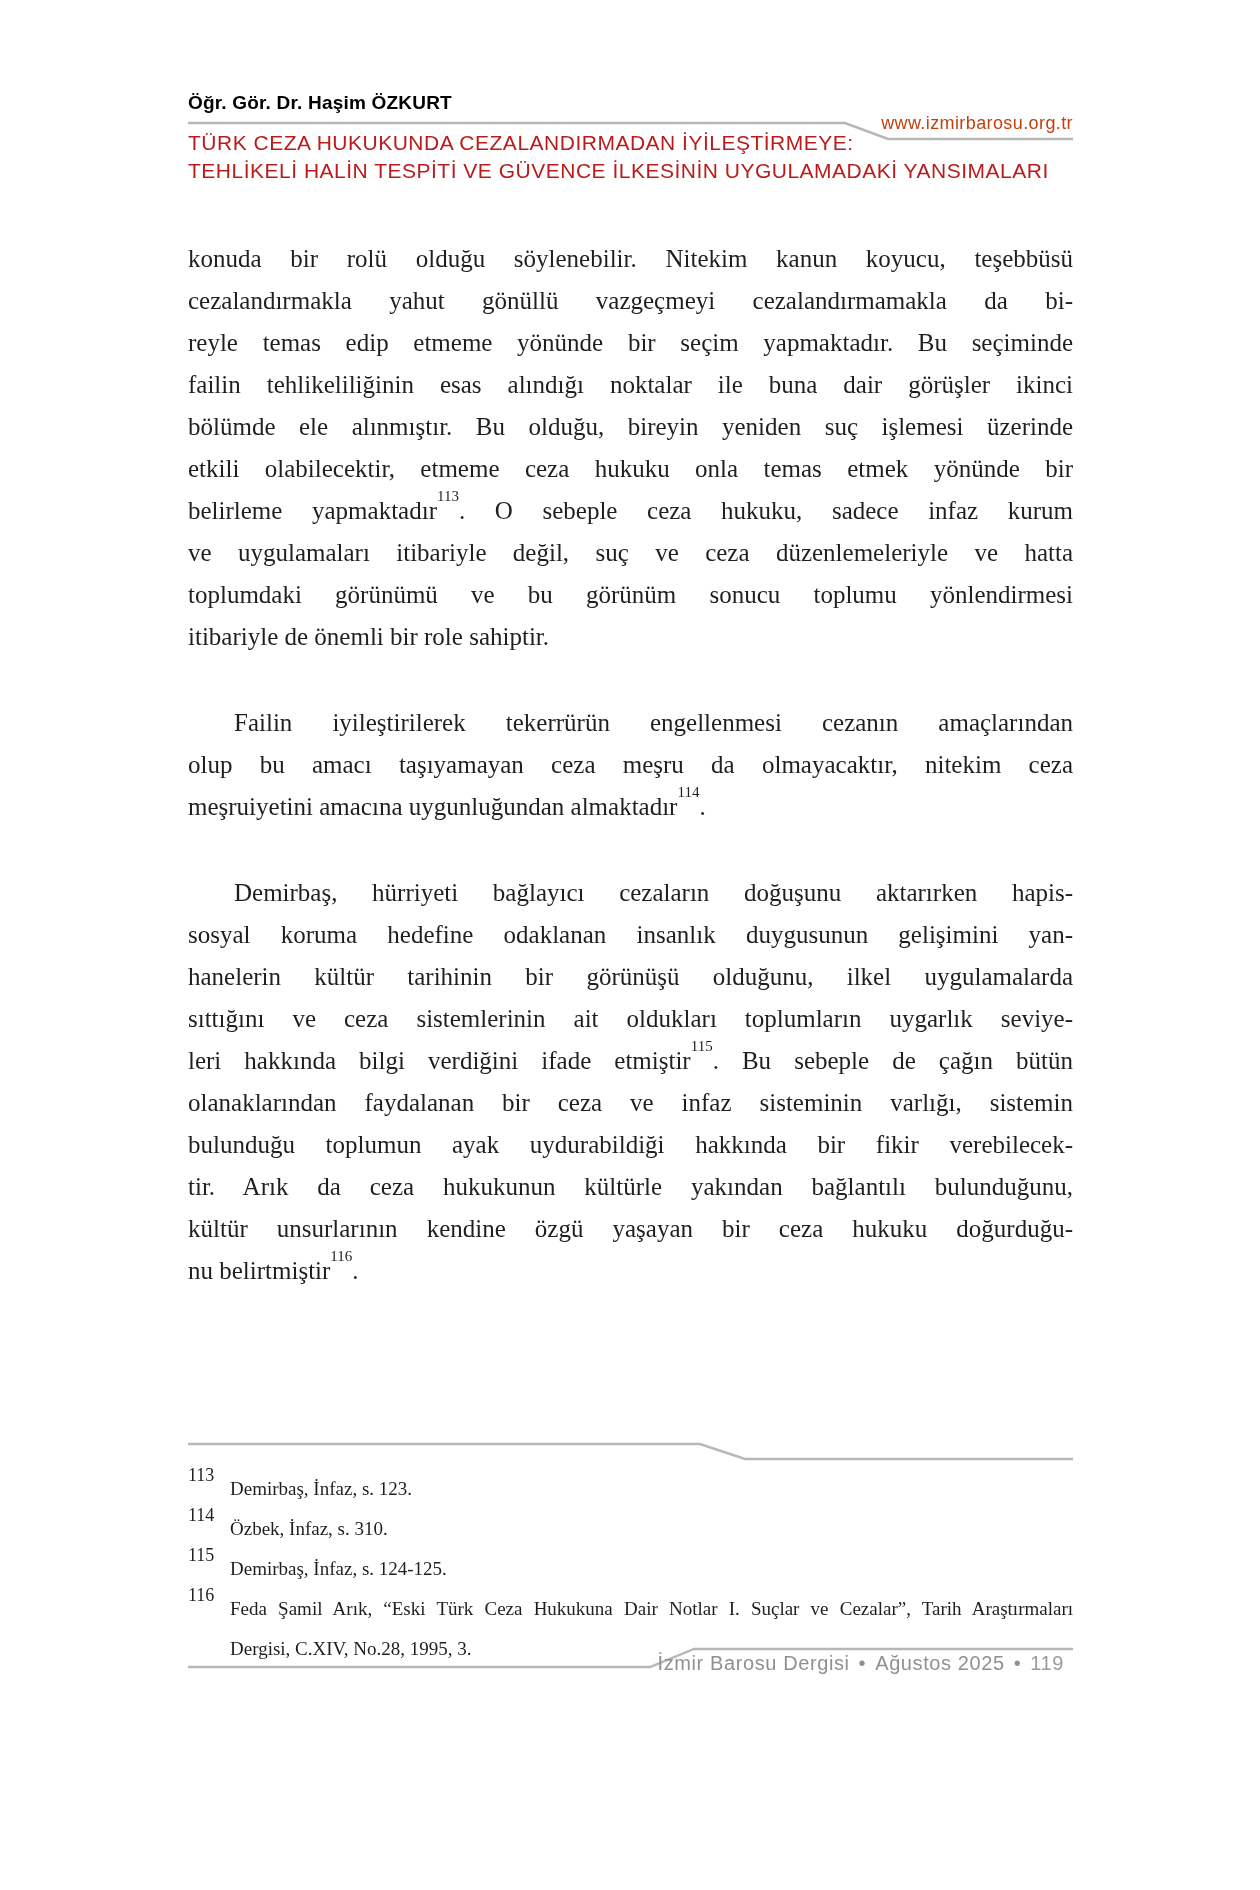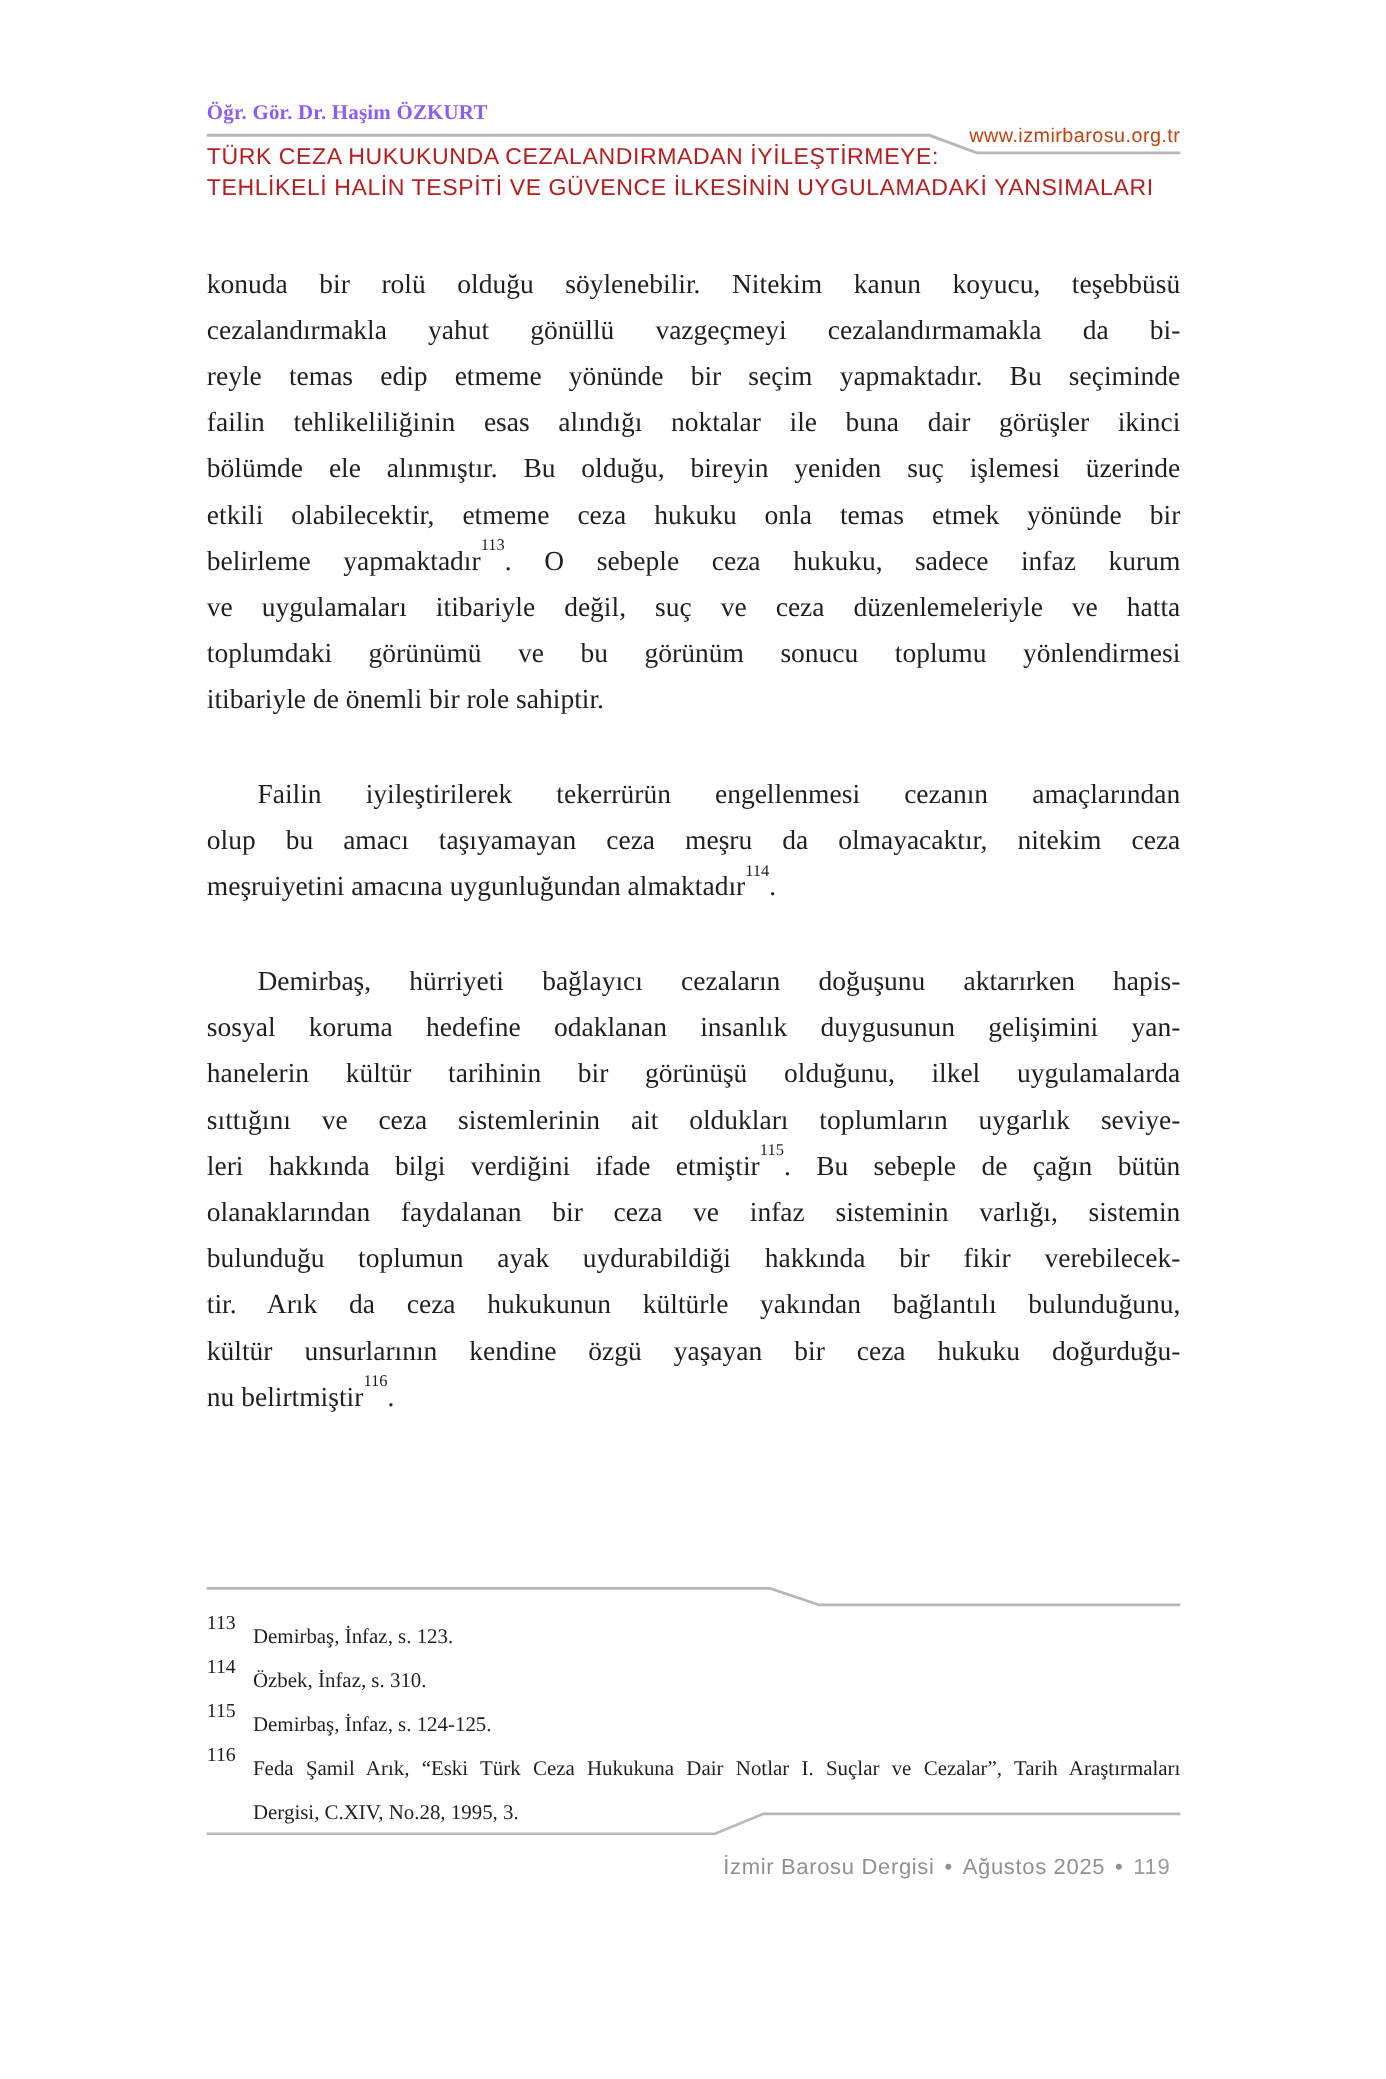--- a/index.html
+++ b/index.html
@@ -9,23 +9,23 @@
     height: 1890px;
     margin: 0 auto;
     background: #ffffff;
     font-family: "Liberation Serif", serif;
     color: #1f1f21;
     overflow: hidden;
   }
   
   .author {
     position: absolute; left: 188px; top: 92px;
-    font-family: Liberation Serif, serif;
+    font-family: Liberation Sans, sans-serif;
     font-weight: bold; font-size: 19px; letter-spacing: 0.2px;
-    color: #8b5cf6;
+    color: #000000;
     text-align: right;
   }
   .website {
     position: absolute; right: 187px; top: 113px;
     font-family: "Liberation Sans", sans-serif;
     font-size: 18px; letter-spacing: 0.4px;
     color: #c2410c;
   }
   .titles {
     position: absolute; left: 188px; top: 129px;
@@ -69,21 +69,20 @@
     text-align: justify;
     text-align-last: justify;
   }
   
   .footer-text {
     position: absolute; right: 196px; top: 1652px;
     font-family: "Liberation Sans", sans-serif;
     font-size: 20px; letter-spacing: 0.6px;
     color: #8f9093;
     white-space: nowrap;
-    margin-top: 35px;
   }
   .footer-text .bullet { color: #8f9093; margin: 0 9px; }
   .footer-text .pageno { color: #9a9b9e; }
 </style>
 </head>
 <body>
 
 <div class="page">
 
   <header>

